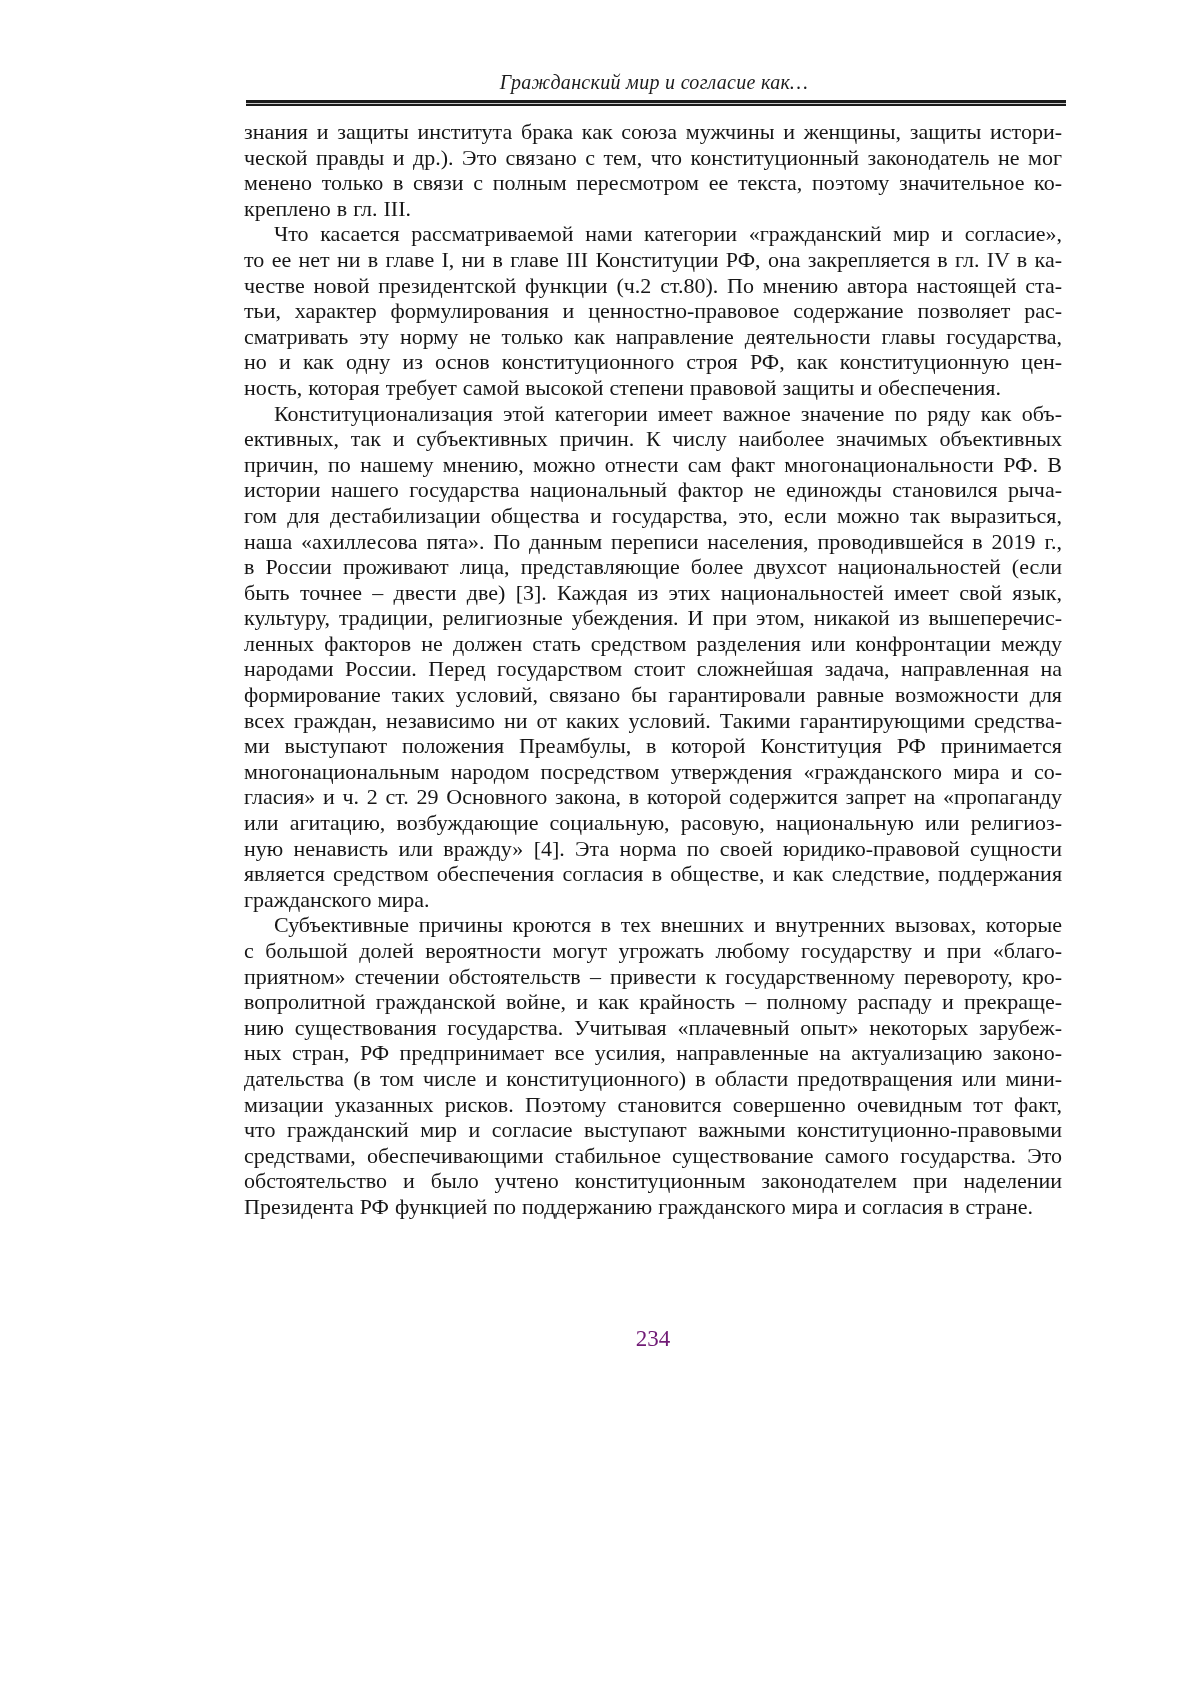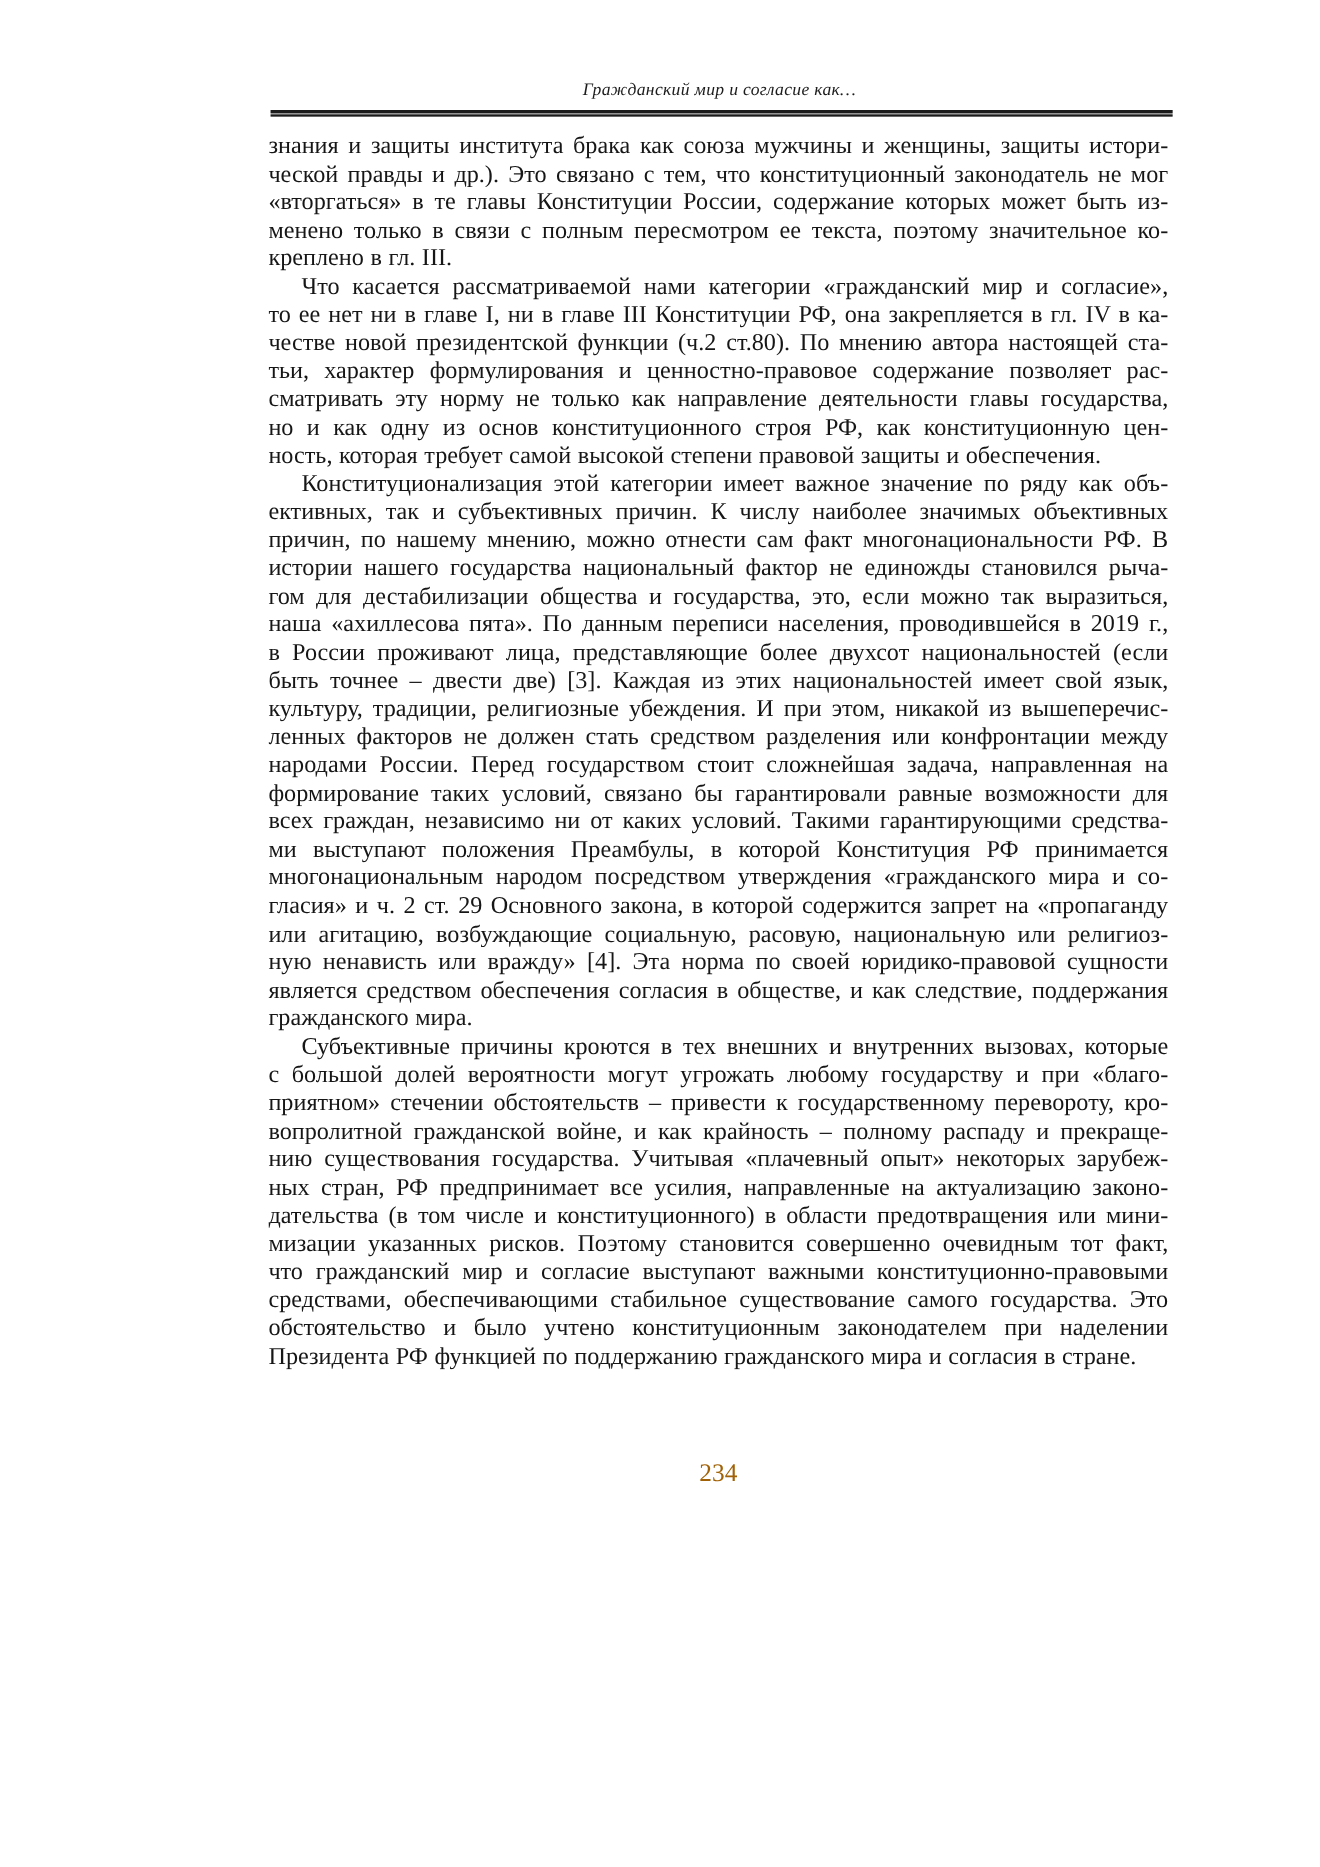--- a/index.html
+++ b/index.html
@@ -12,21 +12,21 @@
     color: #161616;
     overflow: hidden;
   }
   .running-head {
     position: absolute;
     top: 68px;
     left: 244px;
     width: 820px;
     text-align: center;
     font-style: italic;
-    font-size: 16px;
+    font-size: 20px;
     line-height: 28px;
     color: #1c1c1c;
     letter-spacing: 0.3px;
   }
   .head-rule {
     position: absolute;
     top: 100px;
     left: 246px;
     width: 820px;
     height: 1px;
@@ -52,33 +52,32 @@
   }
   .line.indent { text-indent: 30px; }
   .line.last { text-align-last: left; }
   .page-number {
     position: absolute;
     top: 1326px;
     left: 244px;
     width: 818px;
     text-align: center;
     font-size: 23px;
-    color: #a16207;
+    color: #701a75;
   }
 </style>
 </head>
 <body>
 
 <div class="page">
   <div class="running-head">Гражданский мир и согласие как…</div>
   <div class="head-rule"></div>
   <div class="body-text">
       <div class="line">знания и защиты института брака как союза мужчины и женщины, защиты истори-</div>
       <div class="line">ческой правды и др.). Это связано с тем, что конституционный законодатель не мог</div>
-      <div class="line">«вторгаться» в те главы Конституции России, содержание которых может быть из-</div>
       <div class="line">менено только в связи с полным пересмотром ее текста, поэтому значительное ко-</div>
       <div class="line last">креплено в гл. III.</div>
       <div class="line indent">Что касается рассматриваемой нами категории «гражданский мир и согласие»,</div>
       <div class="line">то ее нет ни в главе I, ни в главе III Конституции РФ, она закрепляется в гл. IV в ка-</div>
       <div class="line">честве новой президентской функции (ч.2 ст.80). По мнению автора настоящей ста-</div>
       <div class="line">тьи, характер формулирования и ценностно-правовое содержание позволяет рас-</div>
       <div class="line">сматривать эту норму не только как направление деятельности главы государства,</div>
       <div class="line">но и как одну из основ конституционного строя РФ, как конституционную цен-</div>
       <div class="line last">ность, которая требует самой высокой степени правовой защиты и обеспечения.</div>
       <div class="line indent">Конституционализация этой категории имеет важное значение по ряду как объ-</div>

